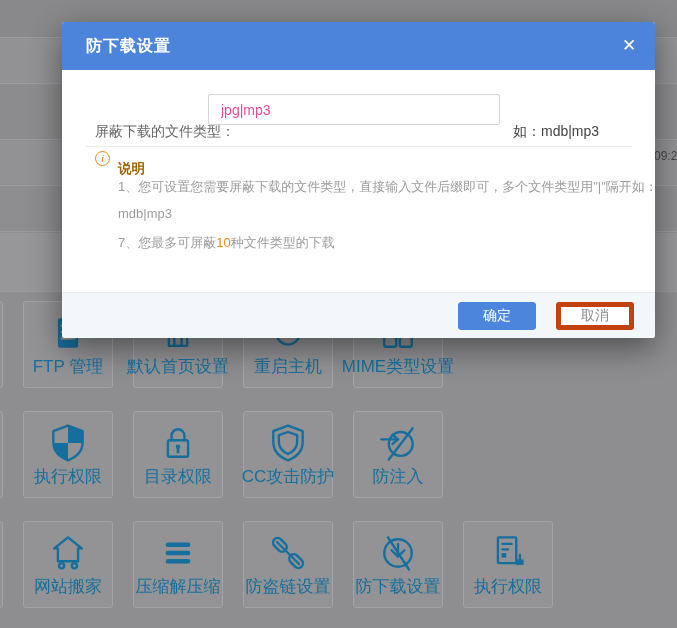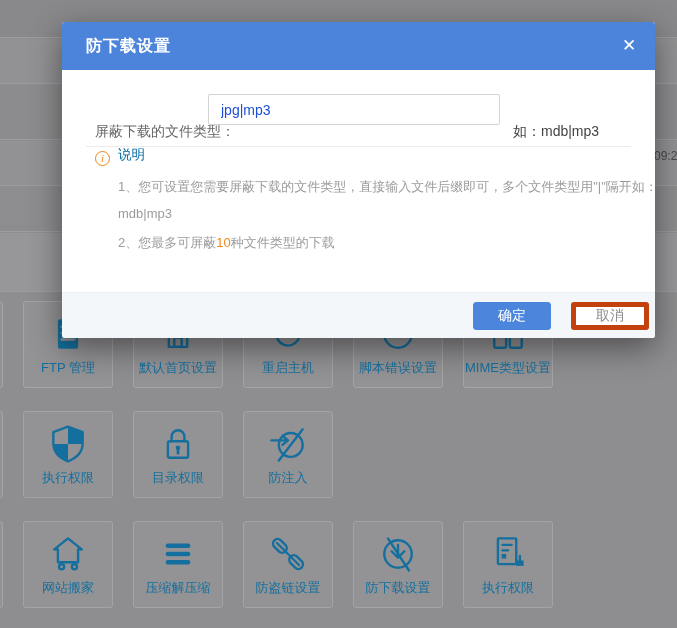--- a/index.html
+++ b/index.html
@@ -28,21 +28,21 @@
   .grid-row { position:absolute; left:-87px; display:flex; gap:20px; }
   .row-0 { top:301px; } .row-1 { top:411px; } .row-2 { top:521px; }
   .card {
     width:90px; height:87px; flex:0 0 90px;
     background:#939395; border:1px solid #a4a4a6; border-radius:3px;
     display:flex; flex-direction:column; align-items:center;
   }
   .card .c-icon { margin-top:9px; height:46px; display:flex; align-items:center; justify-content:center; color:#156f9e; }
   .card .c-icon svg { stroke:#156f9e; fill:none; stroke-width:2.6; stroke-linecap:round; stroke-linejoin:round; }
   .card .c-label {
-    margin-top:auto; margin-bottom:10px; font-size:13px; color:#156f9e;
+    margin-top:auto; margin-bottom:10px; font-size:17px; color:#156f9e;
     white-space:nowrap; text-align:left;
   }
 
   
   .modal {
     position:absolute; left:62px; top:22px; width:593px; height:316px;
     background:#ffffff; border-radius:3px;
     box-shadow:0 10px 32px rgba(0,0,0,0.45);
   }
   .modal-header {
@@ -54,42 +54,42 @@
   .modal-close {
     position:absolute; right:14px; top:12px; width:24px; height:24px;
     color:#ffffff; font-size:17px; font-weight:700; line-height:24px; text-align:center;
     cursor:pointer; user-select:none;
   }
 
   .form-label { position:absolute; left:33px; top:101px; font-size:14px; color:#666666;font-family:Liberation Mono, monospace; }
   .form-input {
     position:absolute; left:146px; top:72px; width:292px; height:31px;
     border:1px solid #d4d4d4; border-radius:2px; padding:0 12px;
-    font-size:14px; color:#1d4ed8; background:#fff; outline:none;
+    font-size:14px; color:#ec4899; background:#fff; outline:none;
     font-family:"Liberation Sans","DejaVu Sans",sans-serif;
   }
   .form-hint { position:absolute; left:451px; top:101px; font-size:14px; color:#444444; }
 
   .divider { position:absolute; left:24px; right:24px; top:124px; border-top:1px solid #ececec; }
 
   .notice-icon {
     position:absolute; left:33px; top:129px; width:15px; height:15px;
     border:1px solid #f08519; border-radius:50%;
     color:#f08519; font-family:"Liberation Serif","DejaVu Serif",serif;
     font-style:italic; font-size:11px; line-height:13px; text-align:center;
   }
-  .notice-heading { position:absolute; left:56px; top:124px; font-size:13.5px; color:#0369a1; }
+  .notice-heading { position:absolute; left:56px; top:138px; font-size:13.5px; color:#a16207;font-weight:bold; }
   .notice-line { position:absolute; left:56px; font-size:13px; color:#9c9c9c; white-space:nowrap; }
   .nl-1 { top:156px; } .nl-2 { top:184px; } .nl-3 { top:212px; }
   .nl-highlight { color:#f08519;margin-top:38px; }
 
   .modal-footer {
     position:absolute; left:0; right:0; bottom:0; height:46px;
     background:#f4f7fa; border-top:1px solid #e9eef3; border-radius:0 0 3px 3px;
-    display:flex; align-items:center; justify-content:flex-end; gap:20px; padding-right:6px;
+    display:flex; align-items:center; justify-content:flex-end; gap:20px; padding-right:21px;
   }
   .btn {
     width:78px; height:28px; border-radius:3px; font-size:14px;
     display:flex; align-items:center; justify-content:center; cursor:pointer; user-select:none;
     font-family:"Liberation Sans","DejaVu Sans",sans-serif;
   }
   .btn-confirm { background:#4b85dc; color:#ffffff; border:1px solid #4b85dc; }
   .btn-cancel { background:#ffffff; color:#8a8a8a; border:5px solid #c2410c; }
 </style>
 </head>
@@ -130,29 +130,20 @@
             <svg width="44" height="44" viewBox="0 0 48 48">
               <path d="M36.5 24a12.5 12.5 0 1 1-3.7-8.8"></path>
               <path d="M37 9v8h-8"></path>
             </svg>
           </span>
           <span class="c-label">重启主机</span>
         </div>
         <div class="card">
           <span class="c-icon">
             <svg width="44" height="44" viewBox="0 0 48 48">
-              <circle cx="24" cy="24" r="15"></circle>
-              <text x="24" y="28" font-size="11" text-anchor="middle" fill="currentColor" stroke="none" font-family="Liberation Sans,sans-serif">&lt;/&gt;</text>
-            </svg>
-          </span>
-          <span class="c-label">脚本错误设置</span>
-        </div>
-        <div class="card">
-          <span class="c-icon">
-            <svg width="44" height="44" viewBox="0 0 48 48">
               <rect x="9" y="9" width="13" height="13" rx="2"></rect>
               <rect x="26" y="9" width="13" height="13" rx="2"></rect>
               <rect x="9" y="26" width="13" height="13" rx="2"></rect>
               <rect x="26" y="26" width="13" height="13" rx="2"></rect>
             </svg>
           </span>
           <span class="c-label">MIME类型设置</span>
         </div>
       </div>
       <div class="grid-row row-1">
@@ -170,20 +161,29 @@
         <div class="card">
           <span class="c-icon">
             <svg width="44" height="44" viewBox="0 0 48 48">
               <path d="M17 21v-5a7 7 0 0 1 14 0v5"></path>
               <rect x="13" y="21" width="22" height="18" rx="2"></rect>
               <circle cx="24" cy="28" r="2.5" fill="currentColor" stroke="none"></circle>
               <path d="M24 30v4" stroke-width="3"></path>
             </svg>
           </span>
           <span class="c-label">目录权限</span>
+        </div>
+        <div class="card">
+          <span class="c-icon">
+            <svg width="44" height="44" viewBox="0 0 48 48">
+              <path d="M24 5l16 6v12c0 10-7 16.5-16 20-9-3.5-16-10-16-20V11z"></path>
+              <path d="M24 12l10 3.5V23c0 6.5-4.5 10.5-10 13-5.5-2.5-10-6.5-10-13v-7.5z"></path>
+            </svg>
+          </span>
+          <span class="c-label">CC攻击防护</span>
         </div>
         <div class="card">
           <span class="c-icon">
             <svg width="44" height="44" viewBox="0 0 48 48">
               <circle cx="27" cy="25" r="13"></circle>
               <path d="M6 20h17"></path>
               <path d="M18 15l6 5-6 5"></path>
               <path d="M40 8L14 42"></path>
             </svg>
           </span>
@@ -258,19 +258,19 @@
   <label class="form-label">屏蔽下载的文件类型：</label>
   <input class="form-input" type="text" value="jpg|mp3" style="">
   <span class="form-hint">如：mdb|mp3</span>
 
   <div class="divider"></div>
 
   <span class="notice-icon">i</span>
   <span class="notice-heading">说明</span>
   <div class="notice-line nl-1">1、您可设置您需要屏蔽下载的文件类型，直接输入文件后缀即可，多个文件类型用"|"隔开如：</div>
   <div class="notice-line nl-2">mdb|mp3</div>
-  <div class="notice-line nl-3"><span>2、您最多可屏蔽</span><span class="nl-highlight">10</span><span>种文件类型的下载</span></div>
+  <div class="notice-line nl-3"><span>7、您最多可屏蔽</span><span class="nl-highlight">10</span><span>种文件类型的下载</span></div>
 
   <div class="modal-footer">
     <div class="btn btn-confirm">确定</div>
     <div class="btn btn-cancel">取消</div>
   </div>
 </div>
 
 </body></html>

